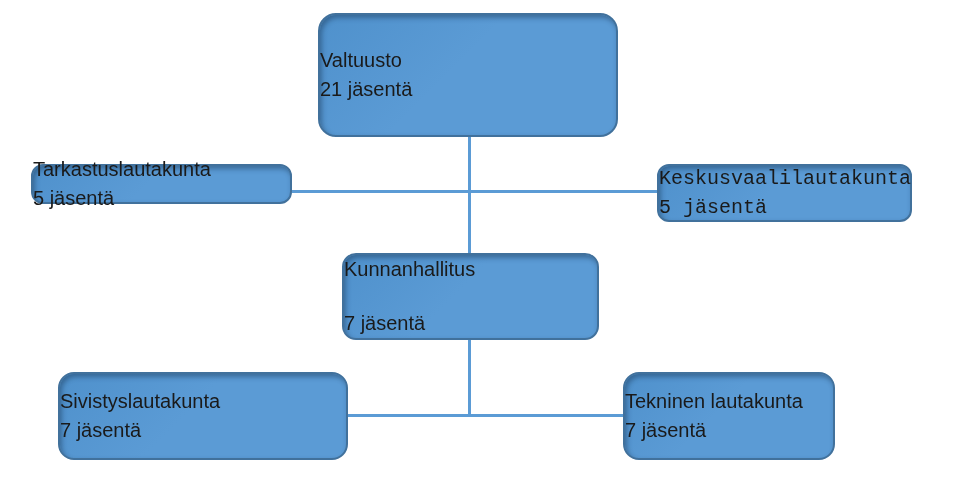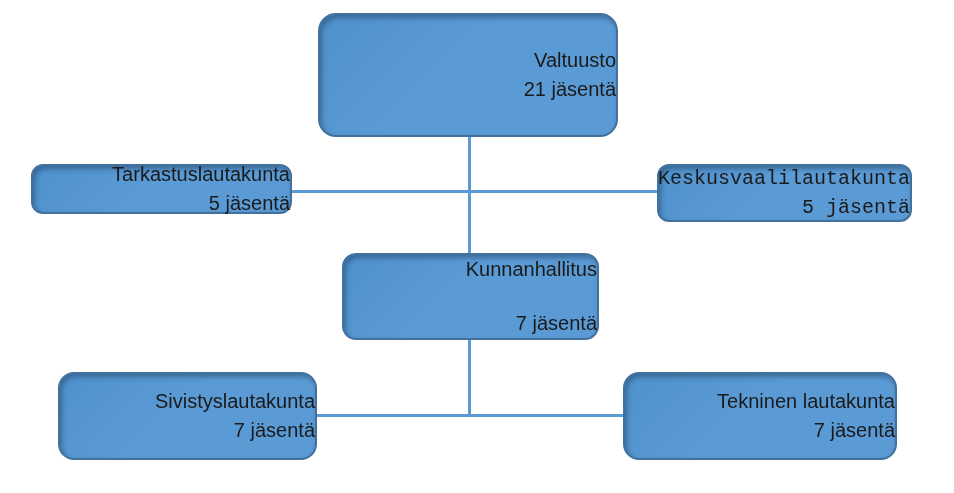--- a/index.html
+++ b/index.html
@@ -9,39 +9,39 @@
     height: 493px;
     background: #ffffff;
     font-family: "Liberation Sans", sans-serif;
     overflow: hidden;
   }
   .node {
     position: absolute;
     box-sizing: border-box;
     display: flex;
     flex-direction: column;
-    align-items: flex-end;
+    align-items: flex-start;
     justify-content: center;
     text-align: center;
     background: linear-gradient(135deg, #4f91cc 0%, #5b9bd5 45%);
     border: 2px solid #41719c;
     border-radius: 14px;
     box-shadow: inset 2px 3px 5px rgba(23, 51, 82, 0.45);
     color: #1a1a1a;
     font-size: 20px;
     line-height: 29px;
   }
   .node-title, .node-members { white-space: nowrap; }
 
   .n-valtuusto      { left: 318px; top: 13px;  width: 300px; height: 124px; border-radius: 18px; }
-  .n-tarkastus      { left: 31px;  top: 164px; width: 261px; height: 50px;  border-radius: 12px; }
+  .n-tarkastus      { left: 31px;  top: 164px; width: 261px; height: 40px;  border-radius: 12px; }
   .n-keskusvaali    { left: 657px; top: 164px; width: 255px; height: 58px;  border-radius: 12px; font-family: Liberation Mono, monospace; }
   .n-kunnanhallitus { left: 342px; top: 253px; width: 257px; height: 87px;  border-radius: 14px; gap: 25px; }
-  .n-sivistys       { left: 58px;  top: 372px; width: 259px; height: 88px;  border-radius: 16px; }
-  .n-tekninen       { left: 623px; top: 372px; width: 274px; height: 88px;  border-radius: 16px; }
+  .n-sivistys       { left: 58px;  top: 372px; width: 290px; height: 88px;  border-radius: 16px; }
+  .n-tekninen       { left: 623px; top: 372px; width: 212px; height: 88px;  border-radius: 16px; }
 
   .connector { position: absolute; background: #5b9bd5; }
   .c-v-top    { left: 468px; top: 137px; width: 3px;   height: 116px; }
   .c-h-top    { left: 292px; top: 190px; width: 365px; height: 3px; }
   .c-v-bottom { left: 468px; top: 340px; width: 3px;   height: 76px; }
   .c-h-bottom { left: 317px; top: 414px; width: 306px; height: 3px; }
 </style>
 </head>
 <body>
 

